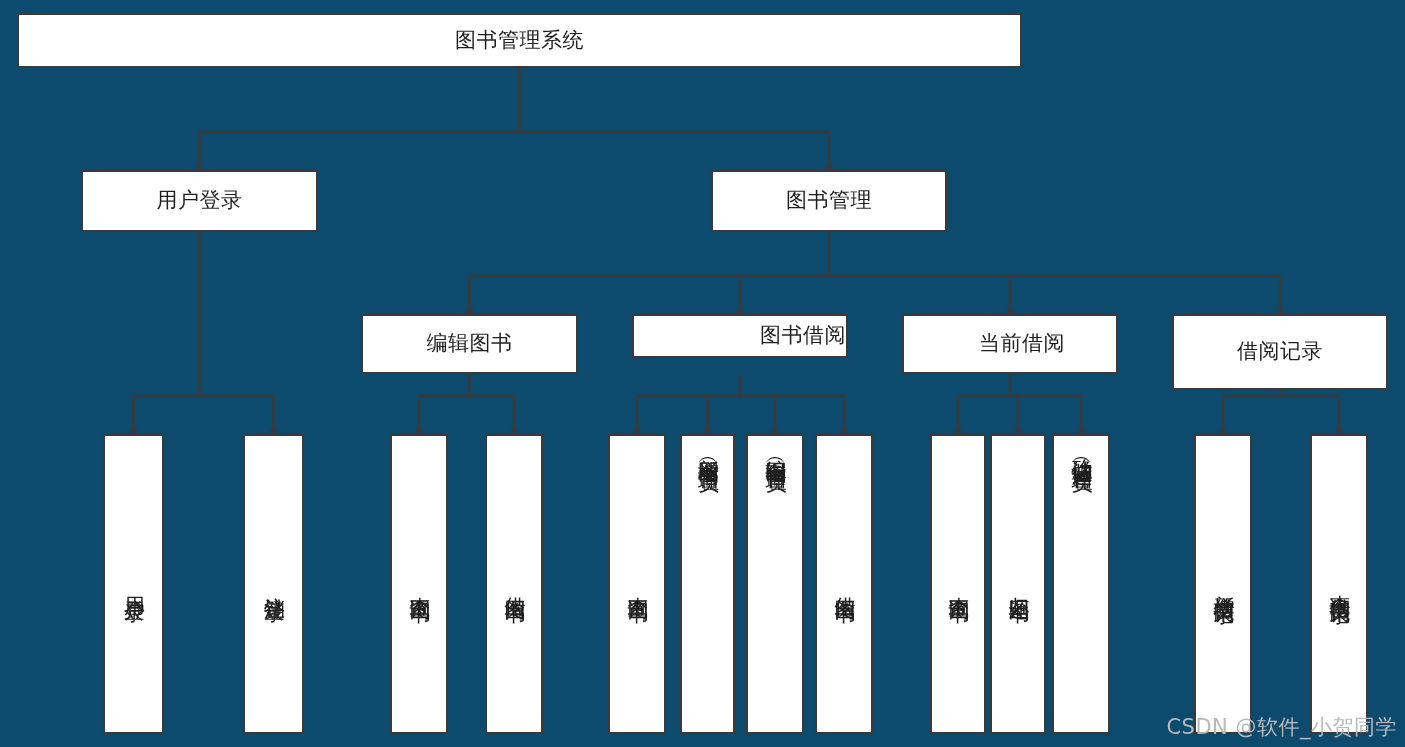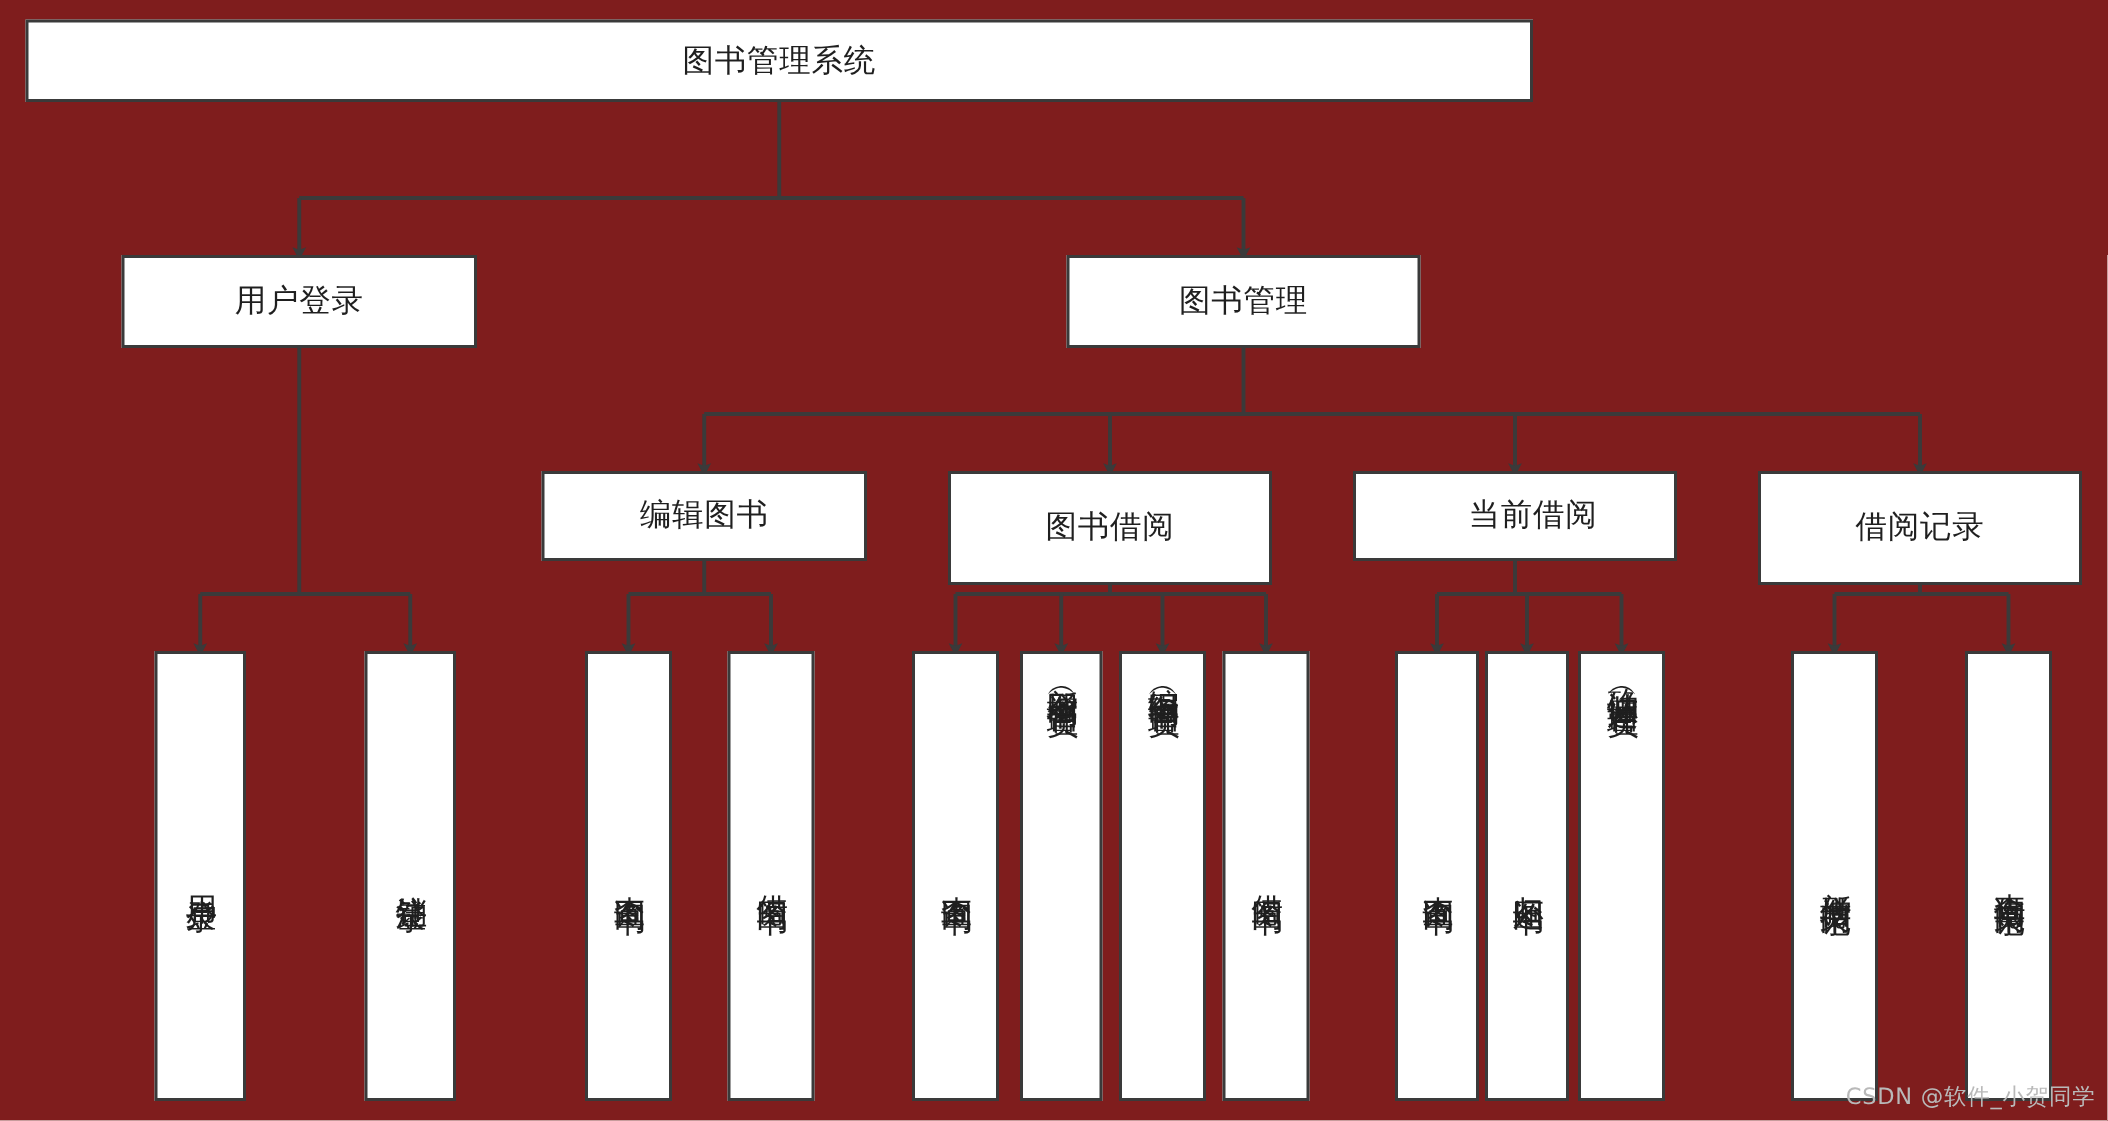--- a/index.html
+++ b/index.html
@@ -4,21 +4,21 @@
 <style>
   html, body {
     margin: 0;
     padding: 0;
     background: #ffffff;
   }
   #canvas {
     position: relative;
     width: 1405px;
     height: 747px;
-    background: #7f1d1d;
+    background: #0c4a6e;
     overflow: hidden;
     font-family: "DejaVu Sans", "Liberation Sans", sans-serif;
   }
   #wires {
     position: absolute;
     left: 0;
     top: 0;
     width: 1405px;
     height: 747px;
     pointer-events: none;
@@ -52,21 +52,21 @@
     letter-spacing: 2px;
     white-space: nowrap;
     text-align: center;
   }
   .vert.top .vlabel { align-self: flex-start; }
   .vert.mid .vlabel { align-self: center; }
   .watermark {
     position: absolute;
     right: 8px;
     bottom: 6px;
-    font-size: 15px;
+    font-size: 21px;
     color: #b9b9b9;
     letter-spacing: 0.5px;
     white-space: nowrap;
   }
 </style>
 </head>
 <body>
 
 <div id="canvas">
 
@@ -119,21 +119,21 @@
       </div>
       <div class="node horiz" style="left: 81px; top: 170px; width: 237px; height: 62px;">
         <span class="hlabel">用户登录</span>
       </div>
       <div class="node horiz" style="left: 711px; top: 170px; width: 236px; height: 62px;">
         <span class="hlabel">图书管理</span>
       </div>
       <div class="node horiz" style="left: 361px; top: 314px; width: 217px; height: 60px;">
         <span class="hlabel">编辑图书</span>
       </div>
-      <div class="node horiz" style="left: 632px; top: 314px; width: 216px; height: 76px;">
+      <div class="node horiz" style="left: 632px; top: 314px; width: 216px; height: 44px; justify-content: flex-end;">
         <span class="hlabel">图书借阅</span>
       </div>
       <div class="node horiz" style="left: 902px; top: 314px; width: 216px; height: 60px; padding-left: 24px;">
         <span class="hlabel">当前借阅</span>
       </div>
       <div class="node horiz" style="left: 1172px; top: 314px; width: 216px; height: 76px;">
         <span class="hlabel">借阅记录</span>
       </div>
       <div class="node vert mid" style="left: 103px; top: 434px; width: 61px; height: 300px;">
         <span class="vlabel">用户登录</span>

